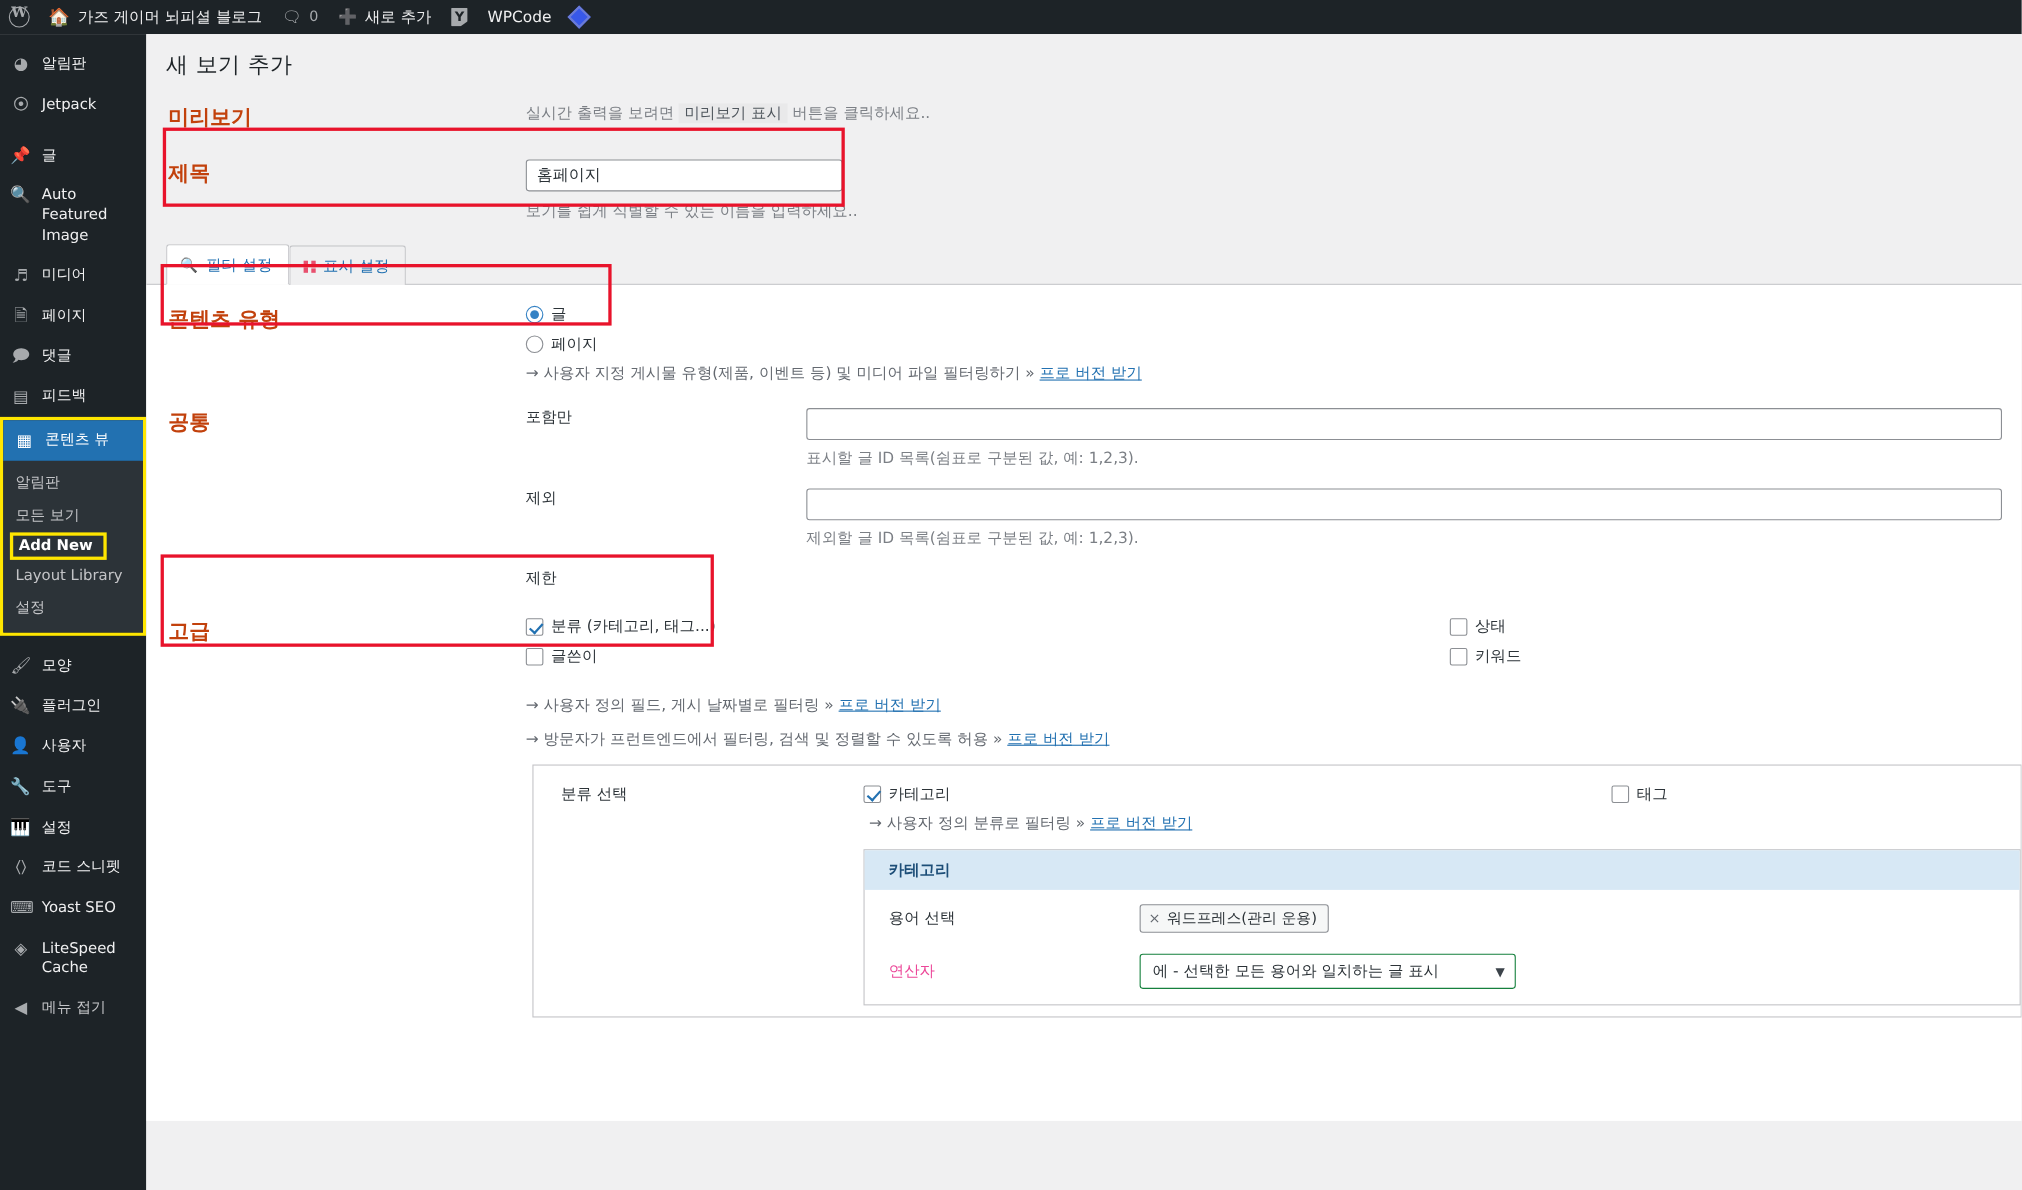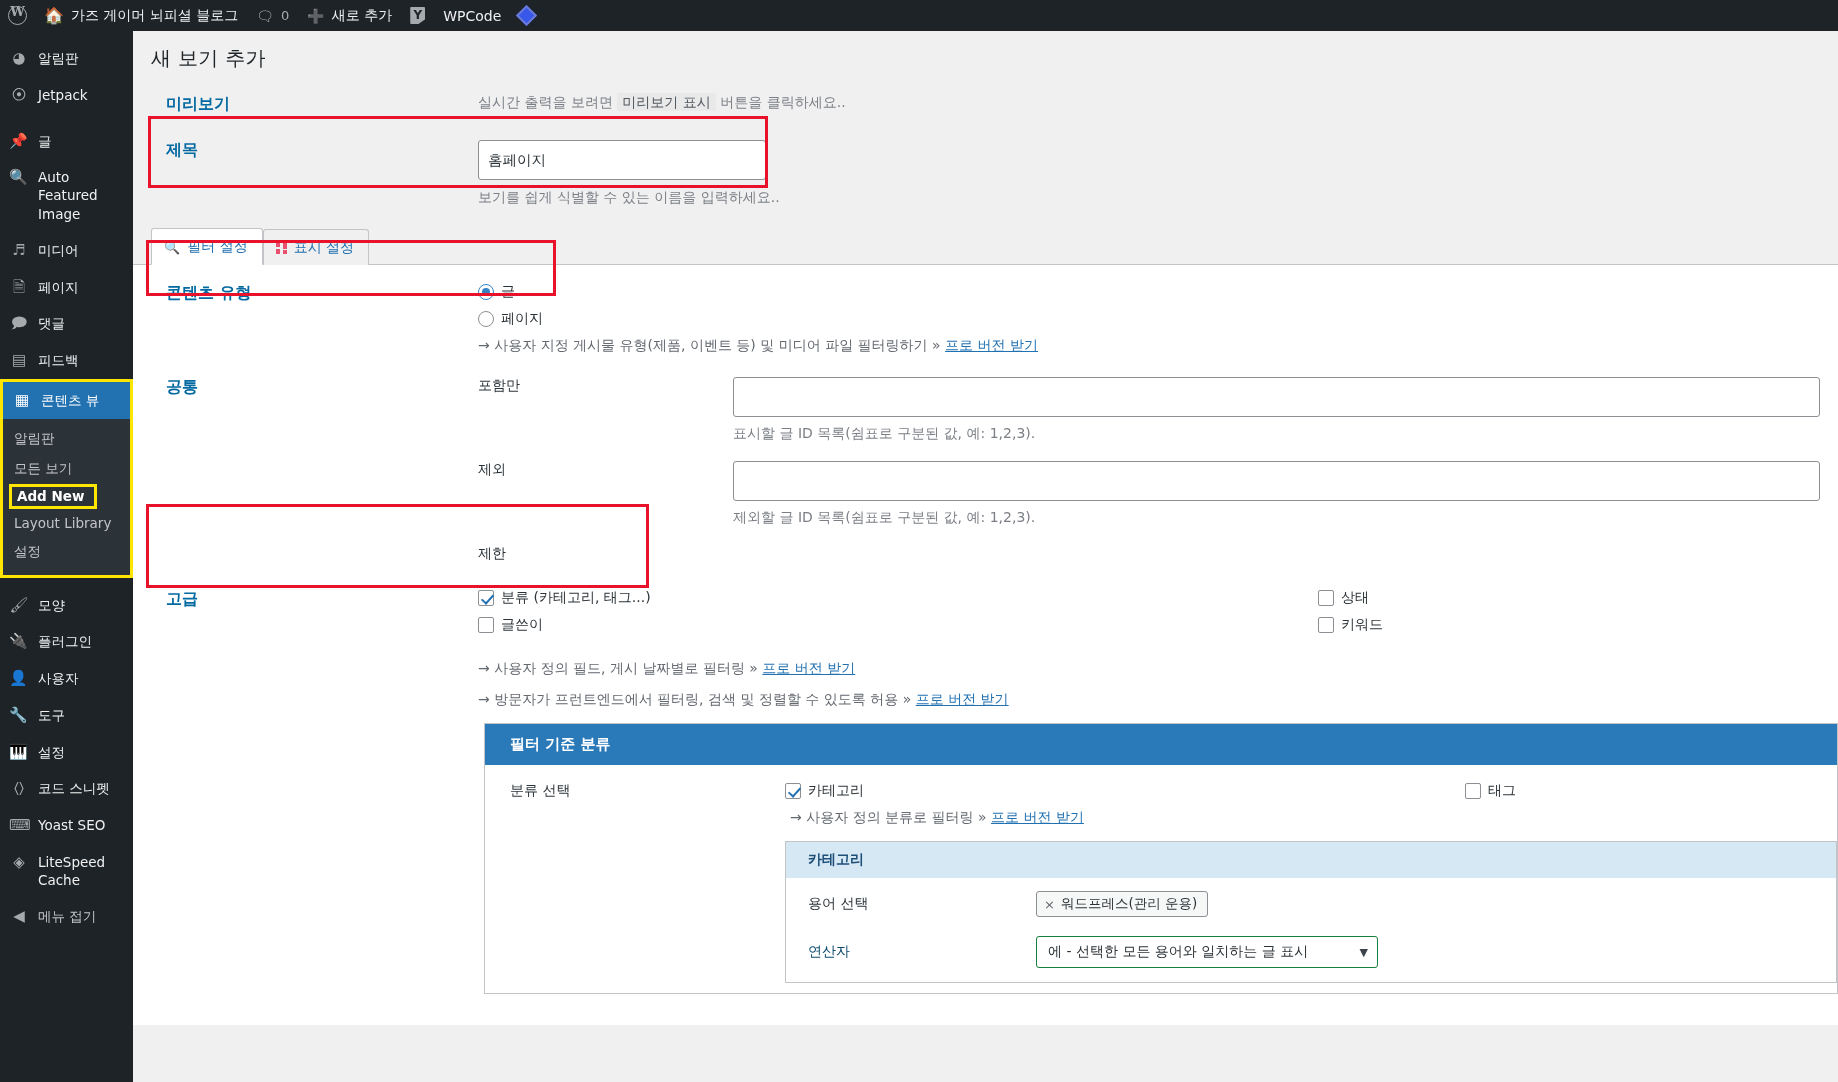--- a/index.html
+++ b/index.html
@@ -83,31 +83,31 @@
     position: absolute; top: 31px; left: 133px;
     width: 1705px; height: 1051px; background: #f0f0f1; overflow: hidden;
   }
   .page-title {
     font-size: 20px; color: #1d2327; font-weight: 400;
     padding: 14px 0 0 18px; letter-spacing: .3px;
   }
 
   .row { display: flex; align-items: flex-start; }
   .row-label {
-    width: 345px; min-width: 345px; padding-left: 33px;
-    font-size: 16px; font-weight: bold; color: #0369a1;
+    width: 345px; min-width: 345px; padding-left: 20px;
+    font-size: 19px; font-weight: bold; color: #c2410c;
   }
   .row-body { flex: 1; font-size: 14px; color: #50575e; }
 
   .desc { color: #7b7f85; font-size: 14px; }
   .kbd-ish {
     background: #e9e9ea; padding: 1px 5px; color: #50575e;
   }
   .txt-input {
-    height: 40px; border: 1px solid #8c8f94; border-radius: 3px;
+    height: 29px; border: 1px solid #8c8f94; border-radius: 3px;
     background: #fff; font-size: 14.5px; color: #2c3338;
     padding: 3px 9px; width: 100%;
     font-family: "DejaVu Sans", "Liberation Sans", sans-serif;
   }
 
   
   .anno {
     position: absolute; border: 3px solid #e8132b; pointer-events: none;
     z-index: 40;
   }
@@ -433,21 +433,20 @@
             <a href="#">프로 버전 받기</a>
           </div>
           <div class="hintline" style="margin-top:13px;">
             <span>→ 방문자가 프런트엔드에서 필터링, 검색 및 정렬할 수 있도록 허용 »</span>
             <a href="#">프로 버전 받기</a>
           </div>
         </div>
       </div>
 
       <div class="taxo-panel">
-        <div class="taxo-head">필터 기준 분류</div>
         <div class="taxo-body">
           <div style="display:flex; align-items:flex-start;">
             <div style="width:300px; min-width:300px; padding-left:25px; font-size:14px; color:#2c3338;">분류 선택</div>
             <div style="flex:1; display:flex;">
               <div style="width:680px;">
                 <label class="ck">
                   <span class="box checked"></span>
                   <span>카테고리</span>
                 </label>
                 <div class="hintline" style="margin-top:4px; padding-left:5px;">
@@ -470,21 +469,21 @@
               <div style="display:flex; align-items:center;">
                 <div style="width:250px; min-width:250px; padding-left:22px; font-size:14px; color:#2c3338;">용어 선택</div>
                 <div>
                   <span class="term-tag">
                     <span class="term-x">×</span>
                     <span>워드프레스(관리 운용)</span>
                   </span>
                 </div>
               </div>
               <div style="display:flex; align-items:center; margin-top:19px;">
-                <div style="width:250px; min-width:250px; padding-left:22px; font-size:14px; color:#0c4a6e;">연산자</div>
+                <div style="width:250px; min-width:250px; padding-left:22px; font-size:14px; color:#ec4899;">연산자</div>
                 <div class="selectbox">
                   <span>에 - 선택한 모든 용어와 일치하는 글 표시</span>
                   <span class="chev">▼</span>
                 </div>
               </div>
             </div>
           </div>
 
         </div>
       </div>

